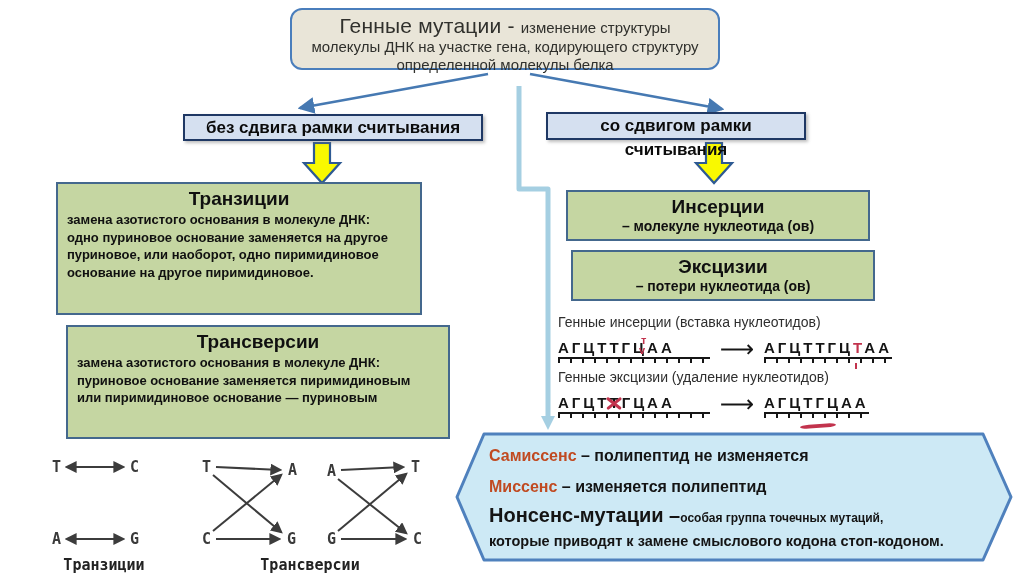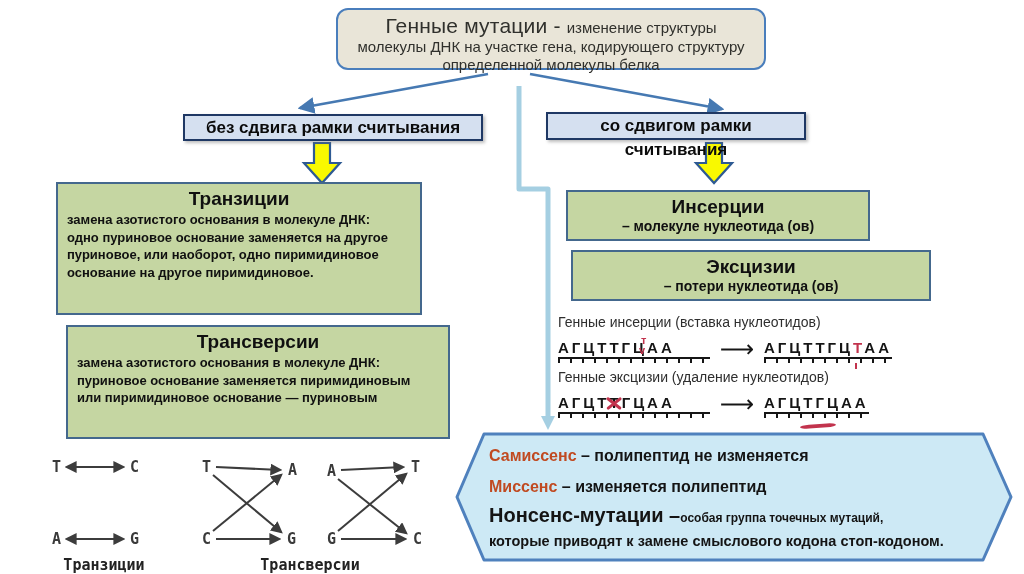--- a/index.html
+++ b/index.html
@@ -4,38 +4,38 @@
 <style>
   html,body{margin:0;padding:0;background:#ffffff;}
   .slide{position:relative;width:1024px;height:574px;background:#ffffff;overflow:hidden;
          font-family:"Liberation Sans",sans-serif;color:#1a1a1a;}
   .abs{position:absolute;}
   svg{display:block;}
 
   
   .top-box{left:290px;top:8px;width:430px;height:62px;background:var(--top_fill,#e9e5d8);
     border:2.5px solid var(--top_border,#4a7ebc);border-radius:12px;text-align:center;
-    padding:4px 12px;box-sizing:border-box;color:#30302c;margin-left:46px;}
+    padding:4px 12px;box-sizing:border-box;color:#30302c;}
   .tb-big{font-size:21px;letter-spacing:0.2px;}
   .tb-small{font-size:15px;}
 
   
   .branch{background:var(--branch_fill,#d5e0f0);border:2px solid var(--branch_border,#1f3864);
     text-align:center;font-weight:700;font-size:17px;color:#0b0b0b;box-sizing:border-box;
     box-shadow:2px 2px 3px rgba(110,110,110,0.45);}
   .branch.b-left{left:183px;top:114px;width:300px;height:27px;line-height:23px;}
   .branch.b-right{left:546px;top:112px;width:260px;height:28px;line-height:24px;}
 
   
   .green{background:var(--green_fill,#c5d6a2);border:2.5px solid var(--green_border,#44688d);
     box-sizing:border-box;color:#101010;}
   .g-transitions{left:56px;top:182px;width:366px;height:133px;}
   .g-transversions{left:66px;top:325px;width:384px;height:114px;}
   .g-insertions{left:566px;top:190px;width:304px;height:51px;}
-  .g-excisions{left:571px;top:250px;width:360px;height:51px;}
+  .g-excisions{left:571px;top:250px;width:304px;height:51px;}
   .g-title{text-align:center;font-weight:700;font-size:19px;line-height:23px;margin-top:3px;}
   .g-body{font-weight:700;font-size:13px;line-height:1.35;padding:1px 19px 0 9px;}
   .g-sub{text-align:center;font-weight:700;font-size:14px;line-height:17px;}
 
   
   .dna-figure{left:558px;top:314px;width:362px;height:118px;background:#fff;}
   .dna-label{font-size:14px;color:#2e2e2e;white-space:nowrap;}
   .dna-row{display:flex;align-items:flex-start;margin:9px 0 2px 0;}
   .seq{position:relative;font-weight:700;font-size:15px;letter-spacing:3px;color:#151515;white-space:nowrap;}
   .seq-first{width:152px;}

